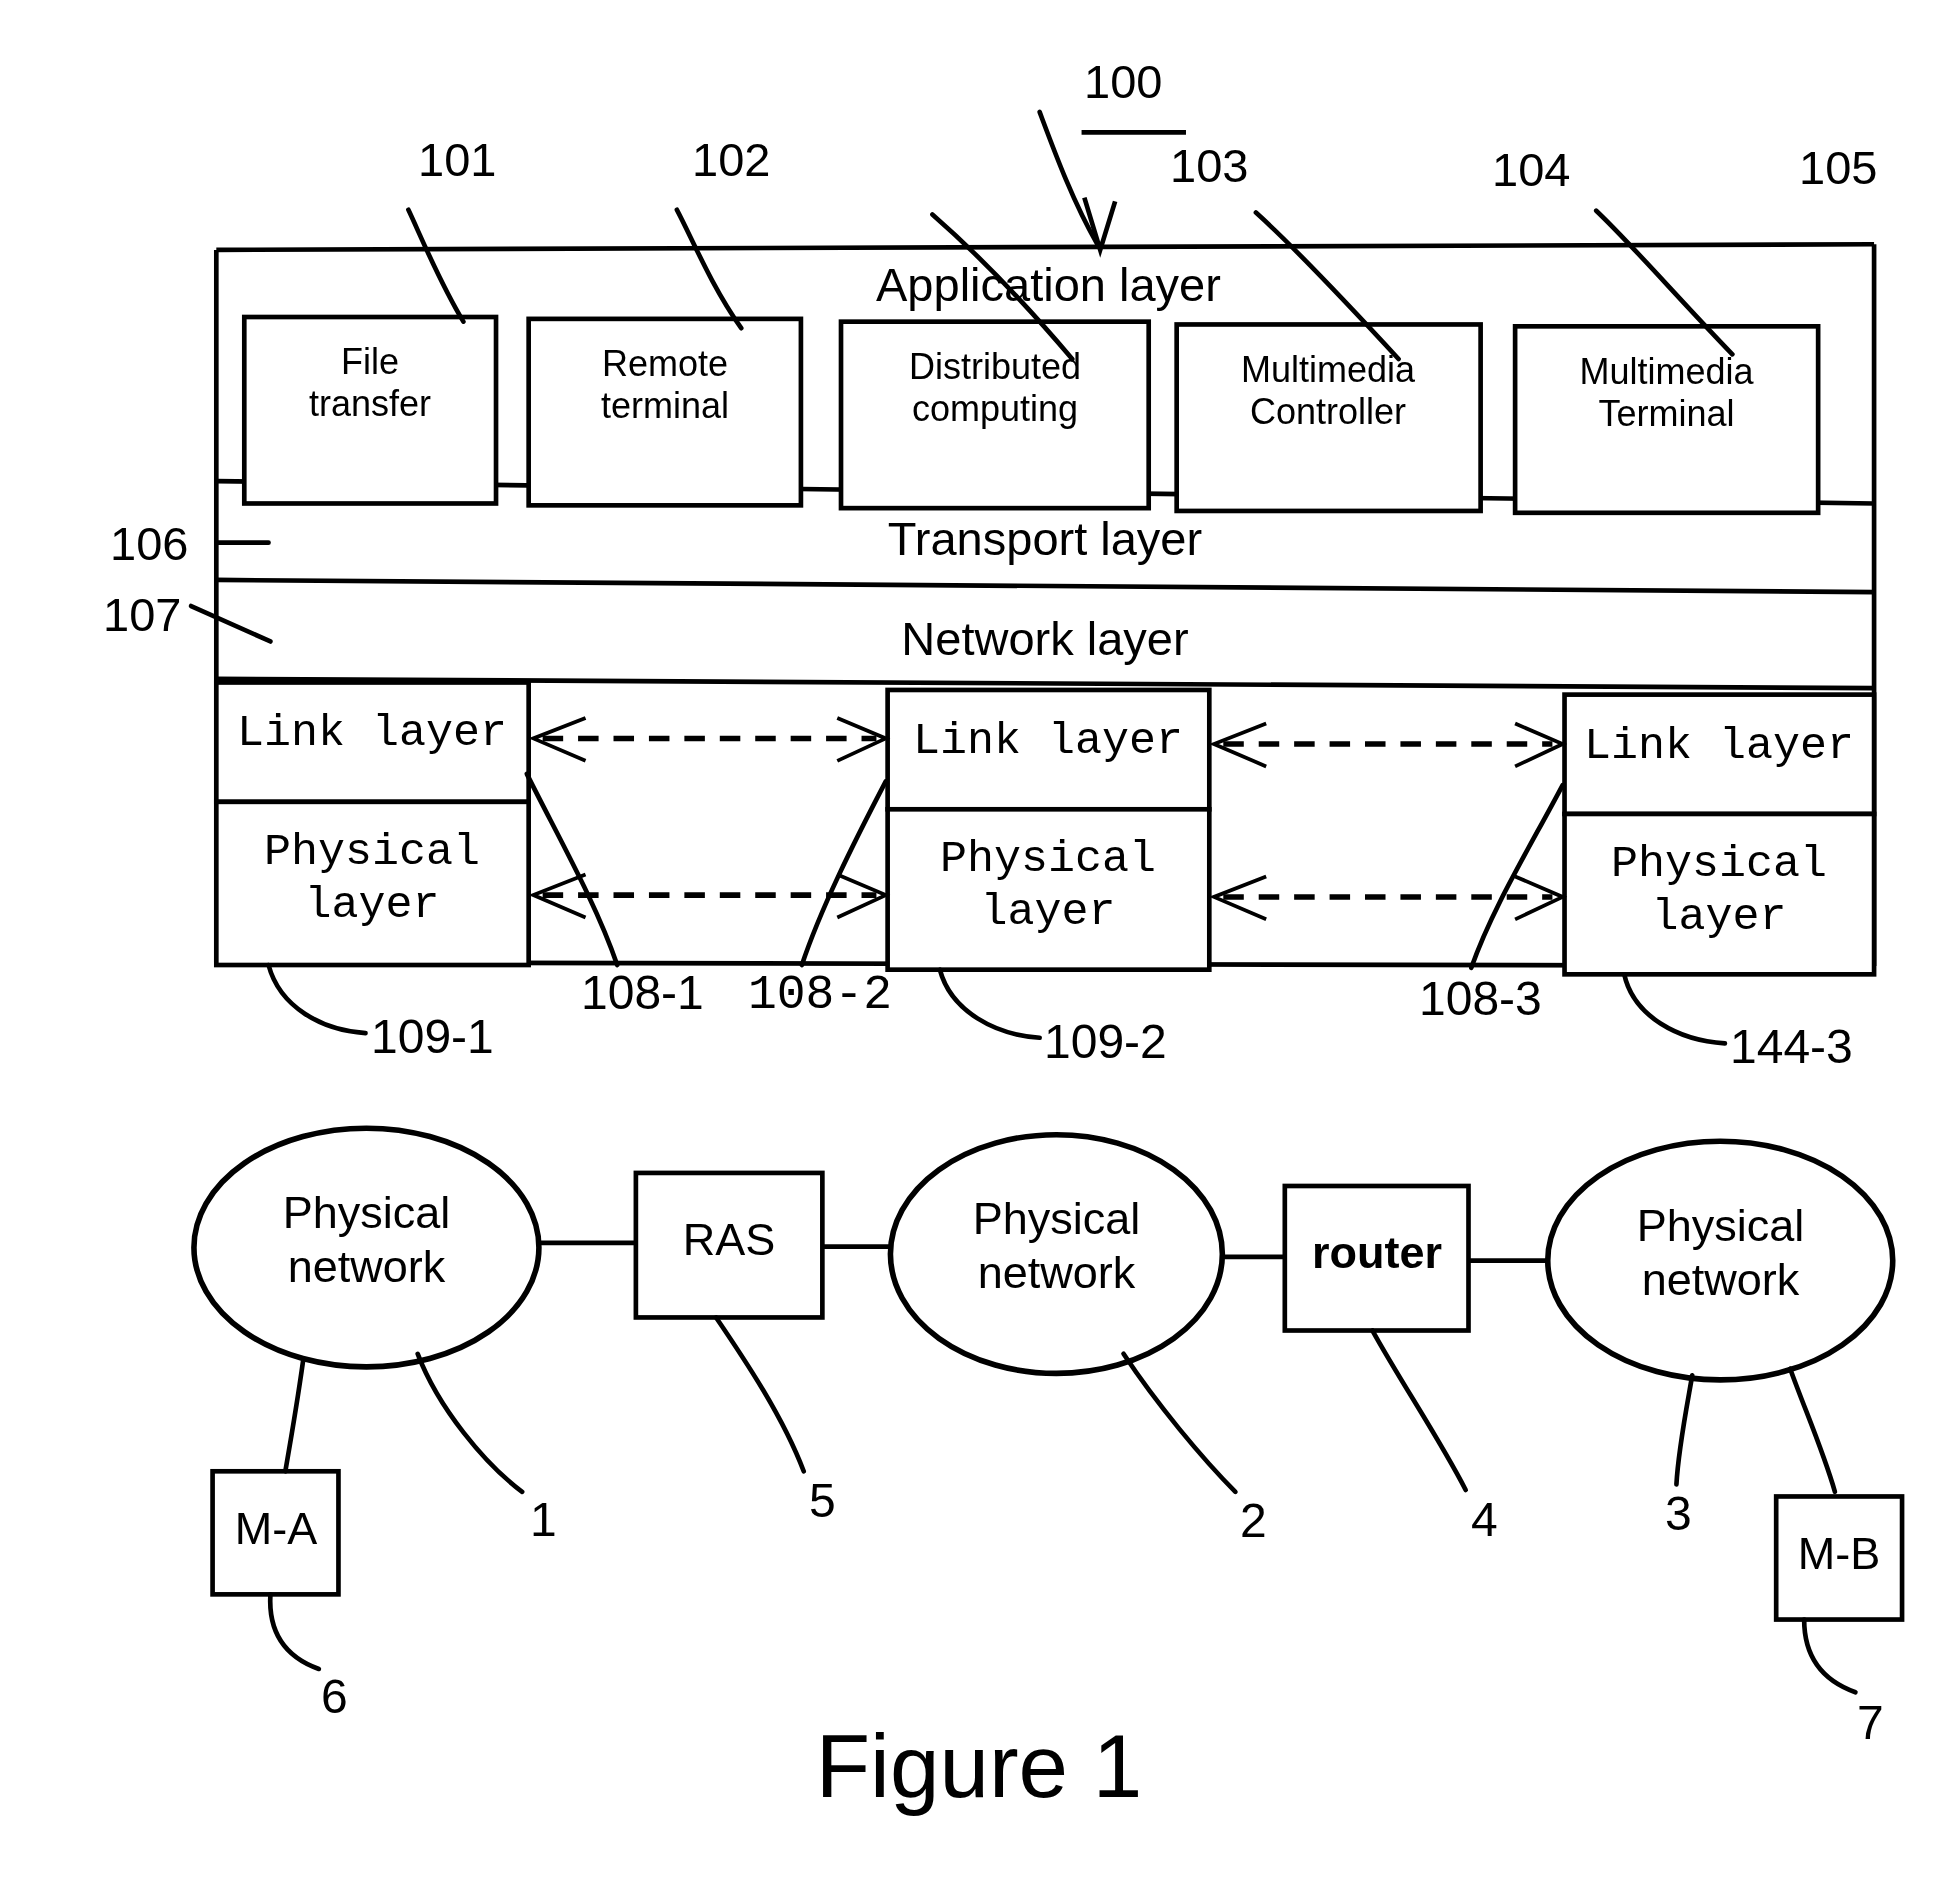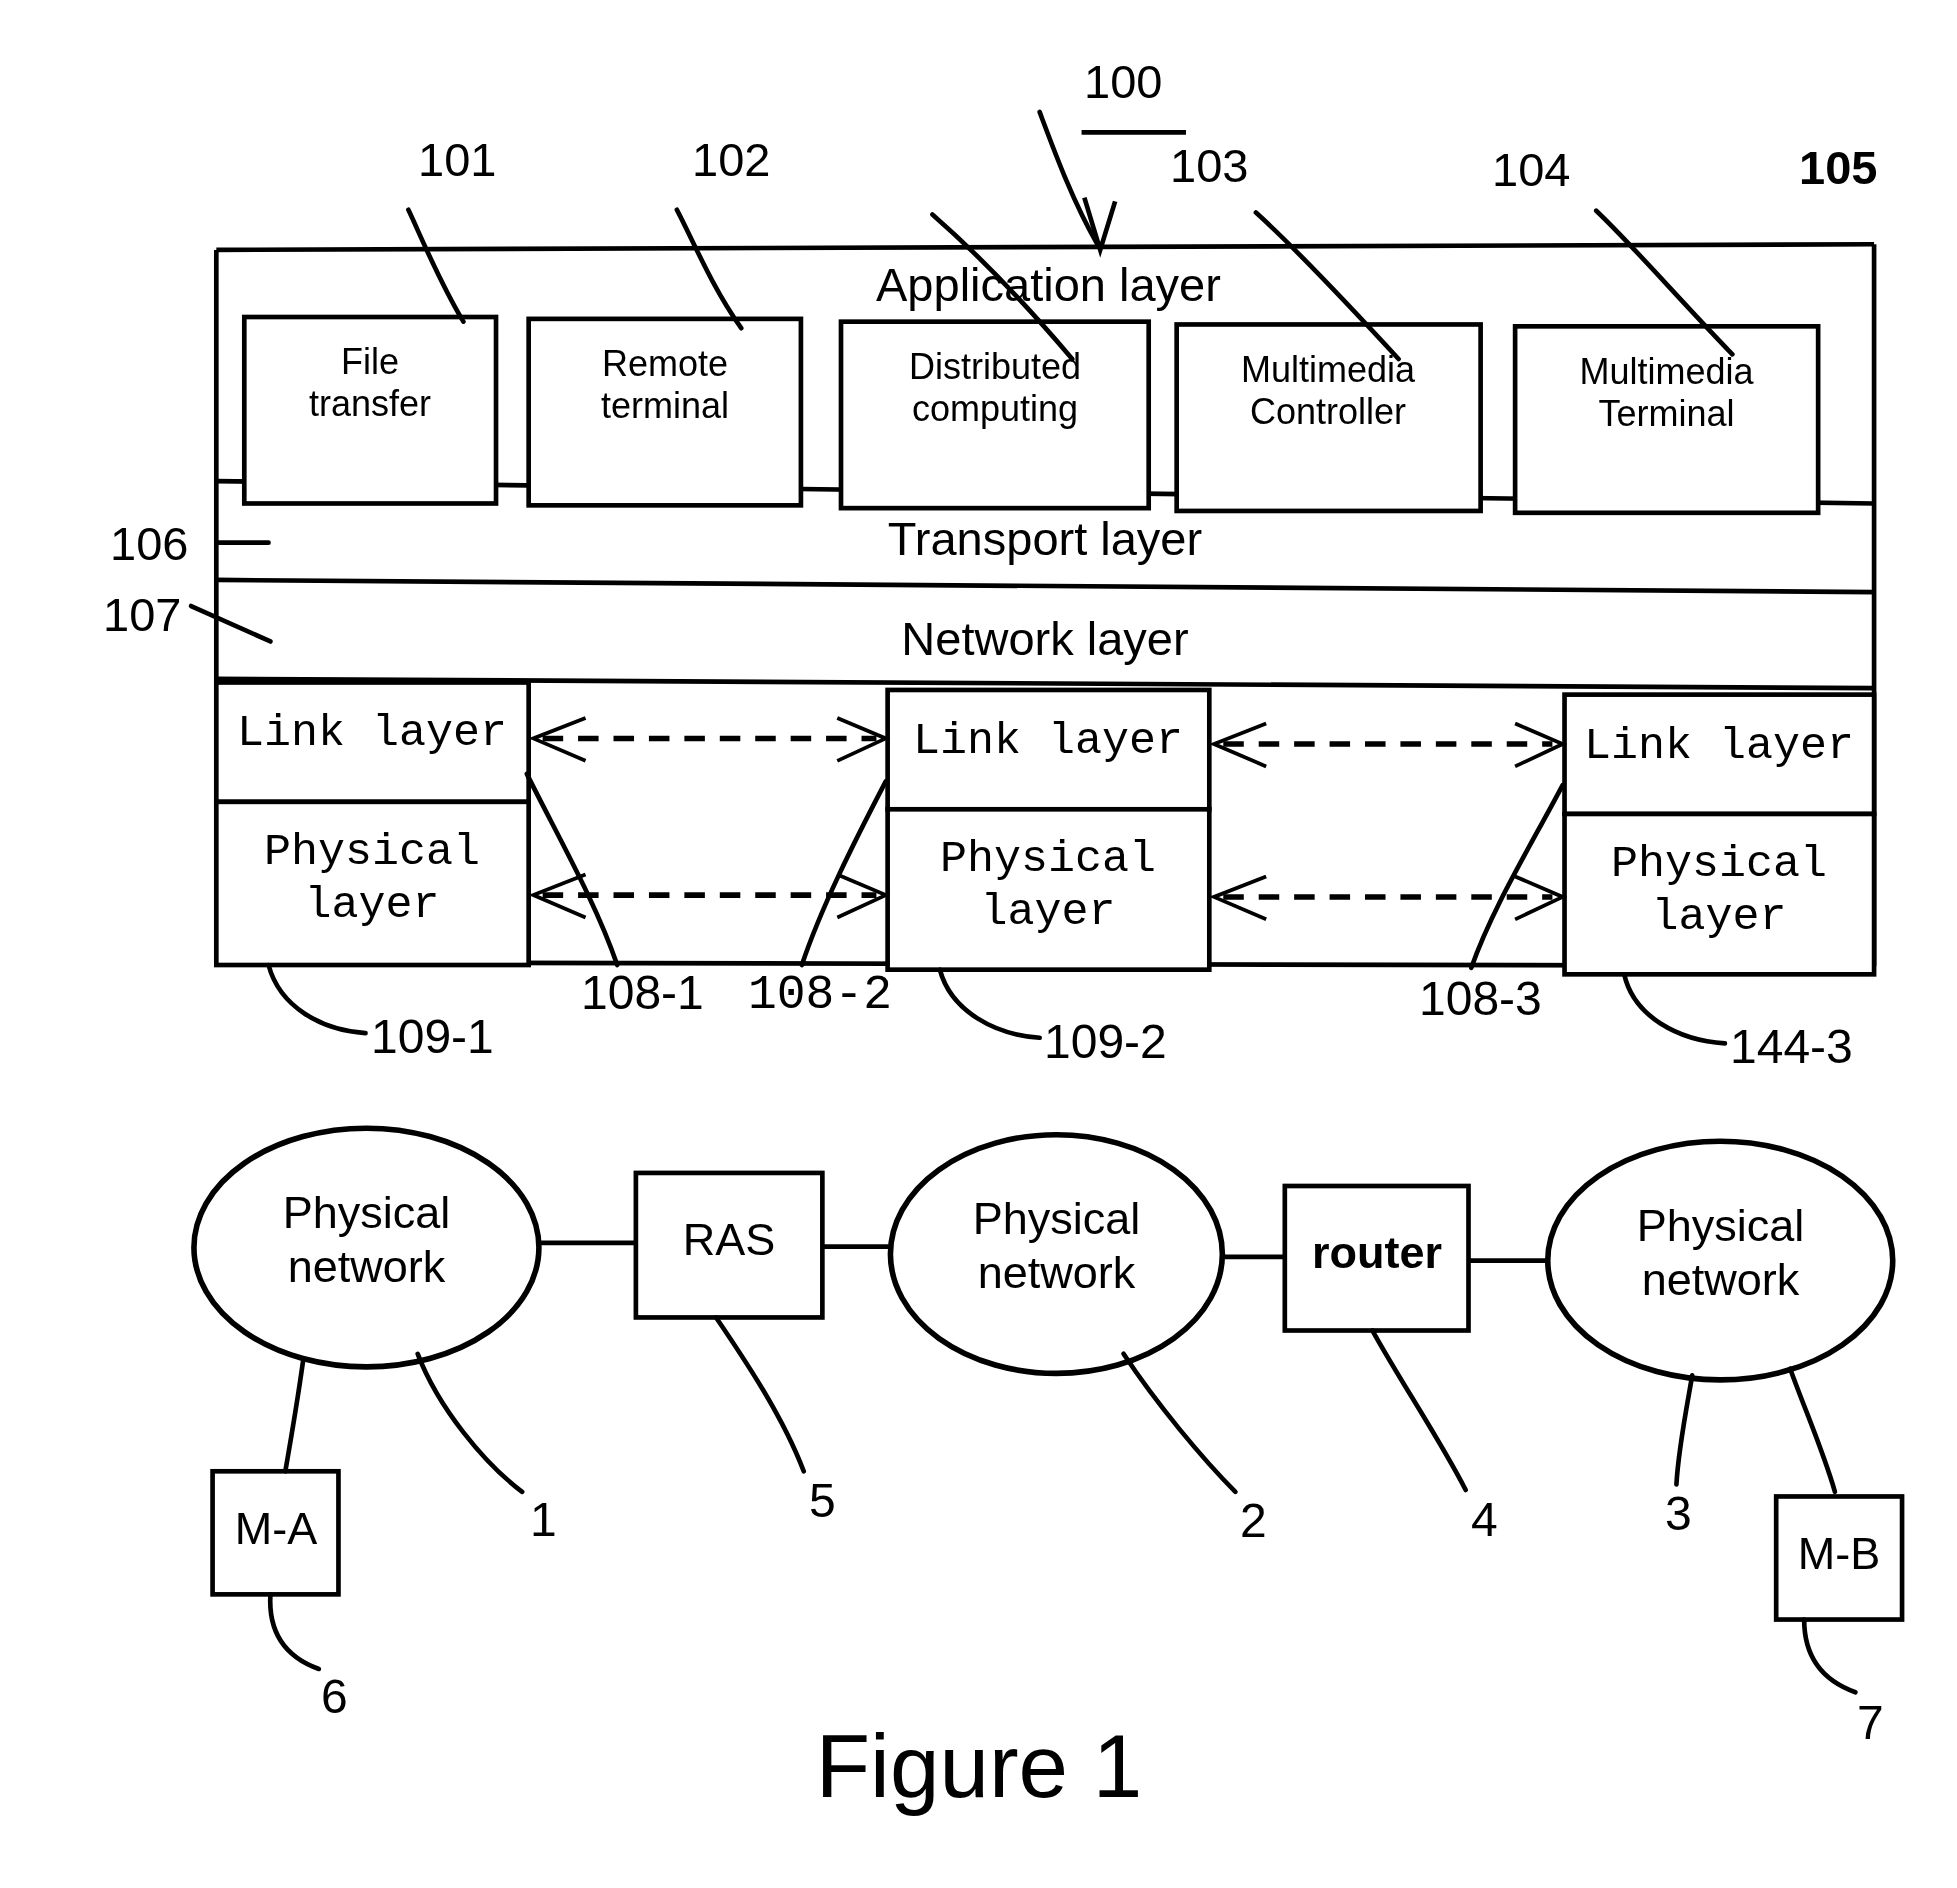--- a/index.html
+++ b/index.html
@@ -182,21 +182,21 @@
   <path class="stroke-lead" d="M 1935 1737 C 1935 1770, 1948 1800, 1990 1815"></path>
 
 </svg>
 
 <div style="position:absolute;left:1084px;top:54px;" class="ref-num">100</div>
 
 <div style="position:absolute;left:394px;top:132px;margin-left:24px;" class="ref-num">101</div>
 <div style="position:absolute;left:692px;top:132px;" class="ref-num">102</div>
 <div style="position:absolute;left:1170px;top:138px;" class="ref-num">103</div>
 <div style="position:absolute;left:1492px;top:142px;" class="ref-num">104</div>
-<div style="position:absolute;left:1799px;top:140px;font-weight:bold;" class="ref-num">105</div>
+<div style="position:absolute;left:1799px;top:140px;" class="ref-num">105</div>
 
 <div style="position:absolute;left:110px;top:516px;" class="ref-num">106</div>
 <div style="position:absolute;left:103px;top:587px;" class="ref-num">107</div>
 
 <div style="position:absolute;left:876px;top:257px;" class="band-txt">Application layer</div>
 
 <div style="position:absolute;left:244px;top:341px;width:252px;text-align:center;line-height:1.18;">
   <div class="box-txt">File</div>
   <div class="box-txt">transfer</div>
 </div>

